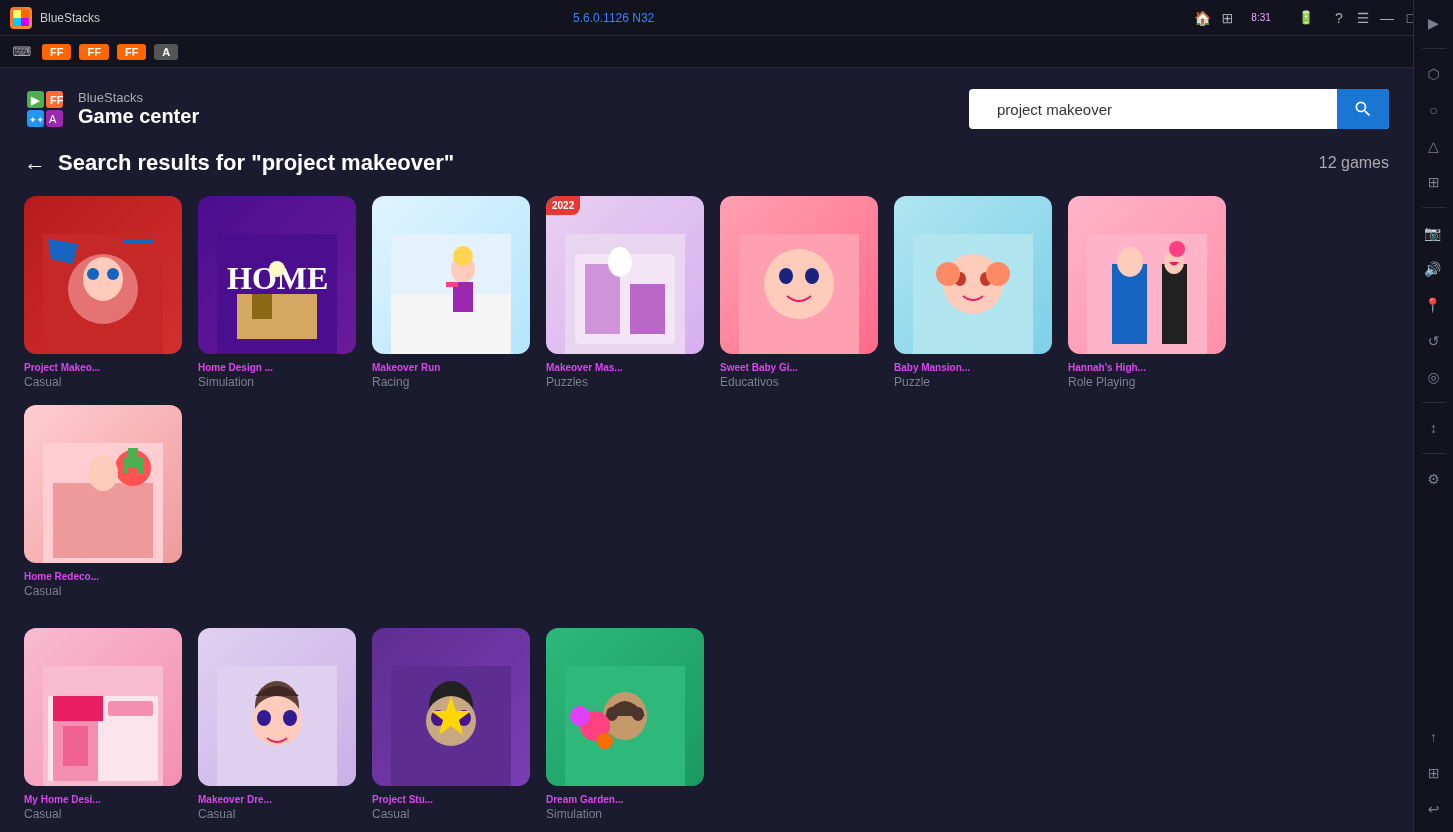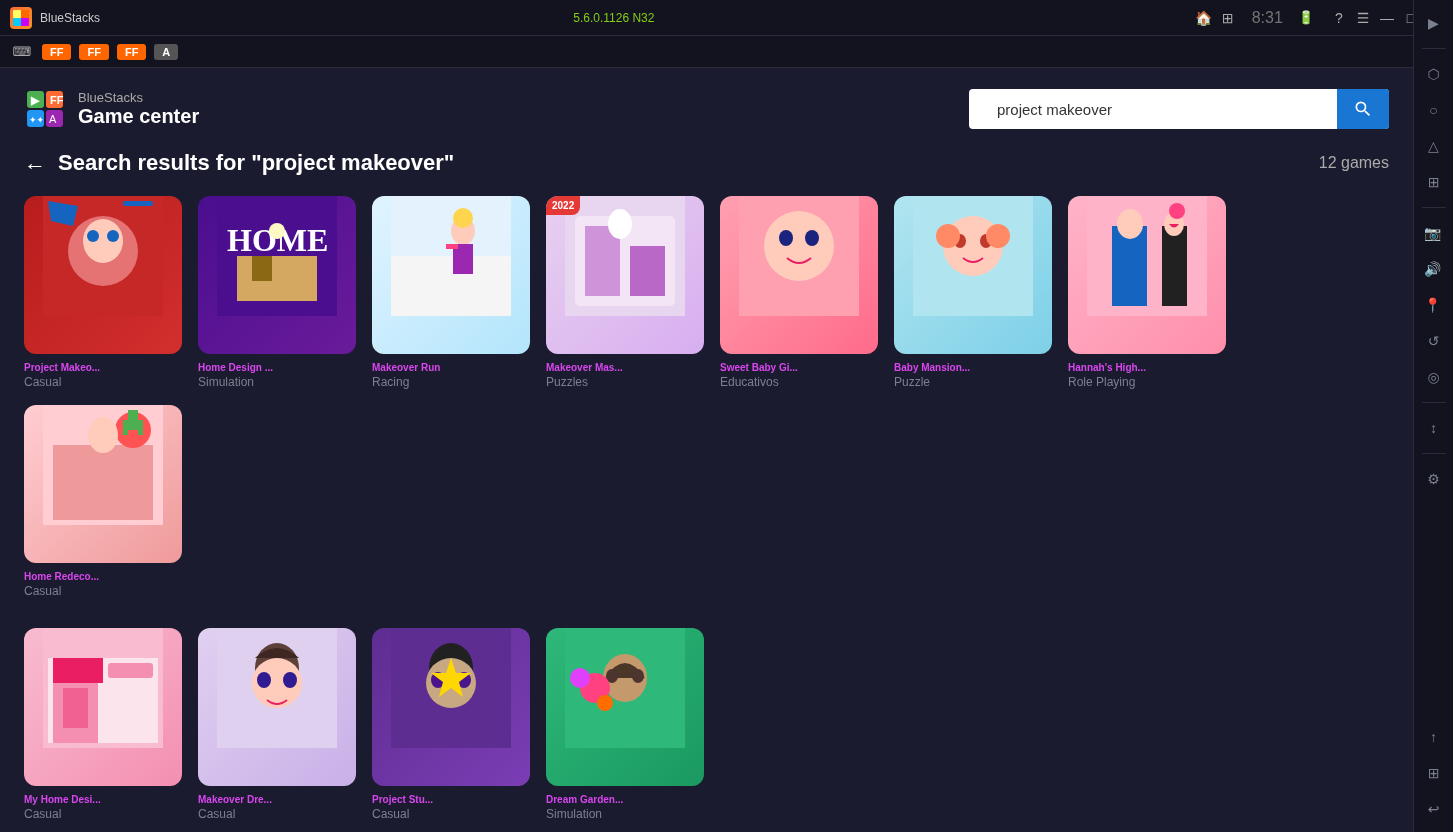--- a/index.html
+++ b/index.html
@@ -45,23 +45,23 @@
       background: none;
       border: none;
       color: #aaa;
       cursor: pointer;
       font-size: 14px;
       display: flex;
       align-items: center;
       justify-content: center;
     }
     .time-display {
-      font-size: 16px;
-      color: #737373;
-      margin-right: 8px;
+      font-size: 10px;
+      color: #f0abfc;
+      margin-right: 20px;
     }
 
     
     .toolbar {
       height: 32px;
       background: #12131f;
       display: flex;
       align-items: center;
       padding: 0 10px;
       gap: 8px;
@@ -316,40 +316,40 @@
     }
     .thumb-dream-garden {
       background: linear-gradient(135deg, #2eb87a, #1a9960);
     }
 
     
     .thumb-inner {
       width: 100%;
       height: 100%;
       display: flex;
-      align-items: flex-start;
+      align-items: flex-end;
       justify-content: center;
       font-size: 40px;
       border-radius: 12px;
     }
   </style>
 </head>
 <body>
 
 <div class="title-bar">
   <div class="title-bar-logo">
     <svg width="18" height="18" viewBox="0 0 18 18">
       <rect width="8" height="8" x="1" y="1" fill="#ff6" rx="1"></rect>
       <rect width="8" height="8" x="9" y="1" fill="#f60" rx="1"></rect>
       <rect width="8" height="8" x="1" y="9" fill="#0cf" rx="1"></rect>
       <rect width="8" height="8" x="9" y="9" fill="#c0f" rx="1"></rect>
     </svg>
   </div>
   <span class="title-bar-name">BlueStacks</span>
-  <span style="color:#84cc16;font-size:12px;">5.6.0.1126  N32</span>
+  <span style="color:#3b82f6;font-size:12px;">5.6.0.1126  N32</span>
   <span style="flex:1"></span>
   <span class="title-bar-btn">🏠</span>
   <span class="title-bar-btn">⊞</span>
   <span style="margin-left:auto;"></span>
   <span class="time-display">8:31</span>
   <span style="color:#aaa;font-size:13px;margin-right:8px;">🔋</span>
   <span class="title-bar-btn">?</span>
   <span class="title-bar-btn">☰</span>
   <span class="title-bar-btn">—</span>
   <span class="title-bar-btn">□</span>

